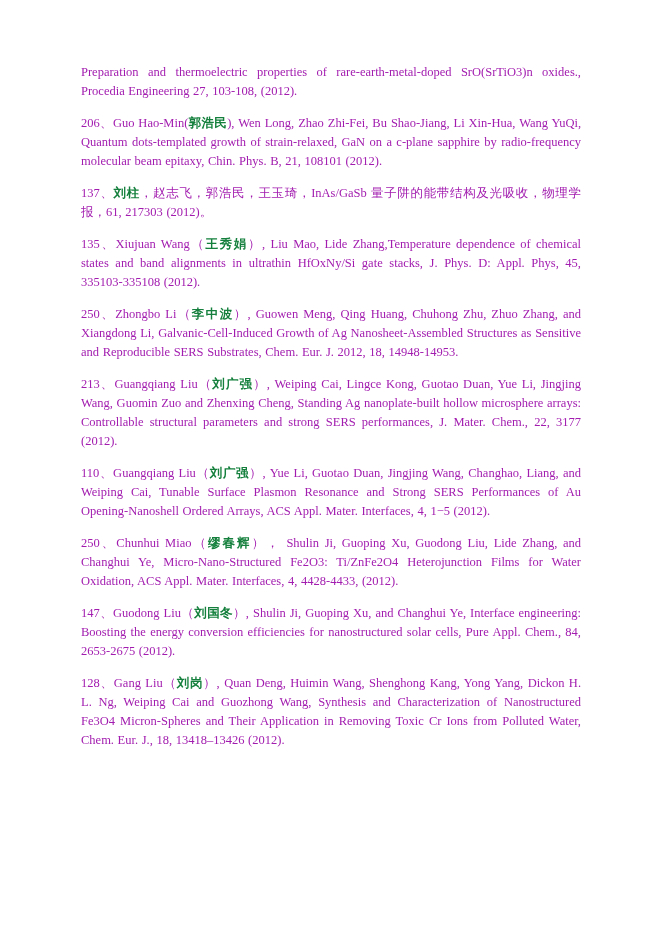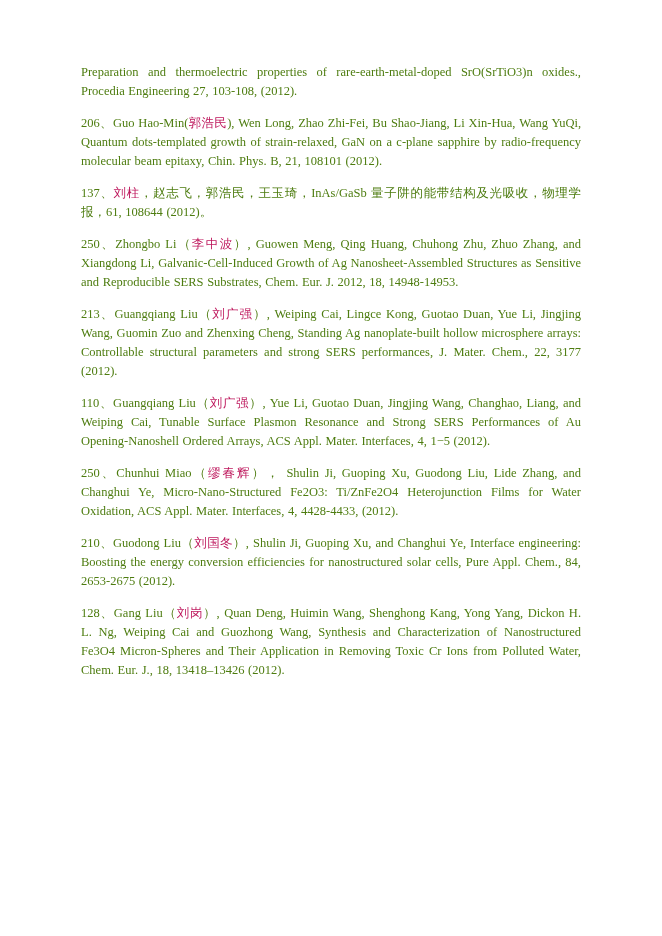--- a/index.html
+++ b/index.html
@@ -27,34 +27,36 @@
   p.entry {
     margin: 0 0 13px 0;
     font-size: 12.5px;
     line-height: 19px;
     text-align: justify;
     text-justify: inter-word;
     color: #000000;
     word-spacing: 0.5px;
   }
   p.entry span.seg-black {
-    color: #4d7c0f;
+    color: #a21caf;
   }
   p.entry span.seg-red {
-    color: #be185d;
+    color: #15803d;
+    font-weight: bold;
   }
 </style>
 </head>
 <body>
 
 <div class="page">
   <div class="ref-list">
       <p class="entry"><span class="seg-black">Preparation and thermoelectric properties of rare-earth-metal-doped SrO(SrTiO3)n oxides., Procedia Engineering 27, 103-108, (2012).</span></p>
       <p class="entry"><span class="seg-black">206、Guo Hao-Min(</span><span class="seg-red">郭浩民</span><span class="seg-black">), Wen Long, Zhao Zhi-Fei, Bu Shao-Jiang, Li Xin-Hua, Wang YuQi, Quantum dots-templated growth of strain-relaxed, GaN on a c-plane sapphire by radio-frequency molecular beam epitaxy, Chin. Phys. B, 21, 108101 (2012).</span></p>
-      <p class="entry"><span class="seg-black">137、</span><span class="seg-red">刘柱</span><span class="seg-black">，赵志飞，郭浩民，王玉琦，InAs/GaSb 量子阱的能带结构及光吸收，物理学报，61, 108644 (2012)。</span></p>
+      <p class="entry"><span class="seg-black">137、</span><span class="seg-red">刘柱</span><span class="seg-black">，赵志飞，郭浩民，王玉琦，InAs/GaSb 量子阱的能带结构及光吸收，物理学报，61, 217303 (2012)。</span></p>
+      <p class="entry"><span class="seg-black">135、Xiujuan Wang（</span><span class="seg-red">王秀娟</span><span class="seg-black">）, Liu Mao, Lide Zhang,Temperature dependence of chemical states and band alignments in ultrathin HfOxNy/Si gate stacks, J. Phys. D: Appl. Phys, 45, 335103-335108 (2012).</span></p>
       <p class="entry"><span class="seg-black">250、Zhongbo Li（</span><span class="seg-red">李中波</span><span class="seg-black">）, Guowen Meng, Qing Huang, Chuhong Zhu, Zhuo Zhang, and Xiangdong Li, Galvanic-Cell-Induced Growth of Ag Nanosheet-Assembled Structures as Sensitive and Reproducible SERS Substrates, Chem. Eur. J. 2012, 18, 14948-14953.</span></p>
       <p class="entry"><span class="seg-black">213、Guangqiang Liu（</span><span class="seg-red">刘广强</span><span class="seg-black">）, Weiping Cai, Lingce Kong, Guotao Duan, Yue Li, Jingjing Wang, Guomin Zuo and Zhenxing Cheng, Standing Ag nanoplate-built hollow microsphere arrays: Controllable structural parameters and strong SERS performances, J. Mater. Chem., 22, 3177 (2012).</span></p>
       <p class="entry"><span class="seg-black">110、Guangqiang Liu（</span><span class="seg-red">刘广强</span><span class="seg-black">）, Yue Li, Guotao Duan, Jingjing Wang, Changhao, Liang, and Weiping Cai, Tunable Surface Plasmon Resonance and Strong SERS Performances of Au Opening-Nanoshell Ordered Arrays, ACS Appl. Mater. Interfaces, 4, 1−5 (2012).</span></p>
       <p class="entry"><span class="seg-black">250、Chunhui Miao（</span><span class="seg-red">缪春辉</span><span class="seg-black">），  Shulin Ji, Guoping Xu, Guodong Liu, Lide Zhang, and Changhui Ye, Micro-Nano-Structured Fe2O3: Ti/ZnFe2O4 Heterojunction Films for Water Oxidation, ACS Appl. Mater. Interfaces, 4, 4428-4433, (2012).</span></p>
-      <p class="entry"><span class="seg-black">210、Guodong Liu（</span><span class="seg-red">刘国冬</span><span class="seg-black">）, Shulin Ji, Guoping Xu, and Changhui Ye, Interface engineering: Boosting the energy conversion efficiencies for nanostructured solar cells, Pure Appl. Chem., 84, 2653-2675 (2012).</span></p>
+      <p class="entry"><span class="seg-black">147、Guodong Liu（</span><span class="seg-red">刘国冬</span><span class="seg-black">）, Shulin Ji, Guoping Xu, and Changhui Ye, Interface engineering: Boosting the energy conversion efficiencies for nanostructured solar cells, Pure Appl. Chem., 84, 2653-2675 (2012).</span></p>
       <p class="entry"><span class="seg-black">128、Gang Liu（</span><span class="seg-red">刘岗</span><span class="seg-black">）, Quan Deng, Huimin Wang, Shenghong Kang, Yong Yang, Dickon H. L. Ng, Weiping Cai and Guozhong Wang, Synthesis and Characterization of Nanostructured Fe3O4 Micron-Spheres and Their Application in Removing Toxic Cr Ions from Polluted Water, Chem. Eur. J., 18, 13418–13426 (2012).</span></p>
     </div>
 </div>
 
 </body></html>

